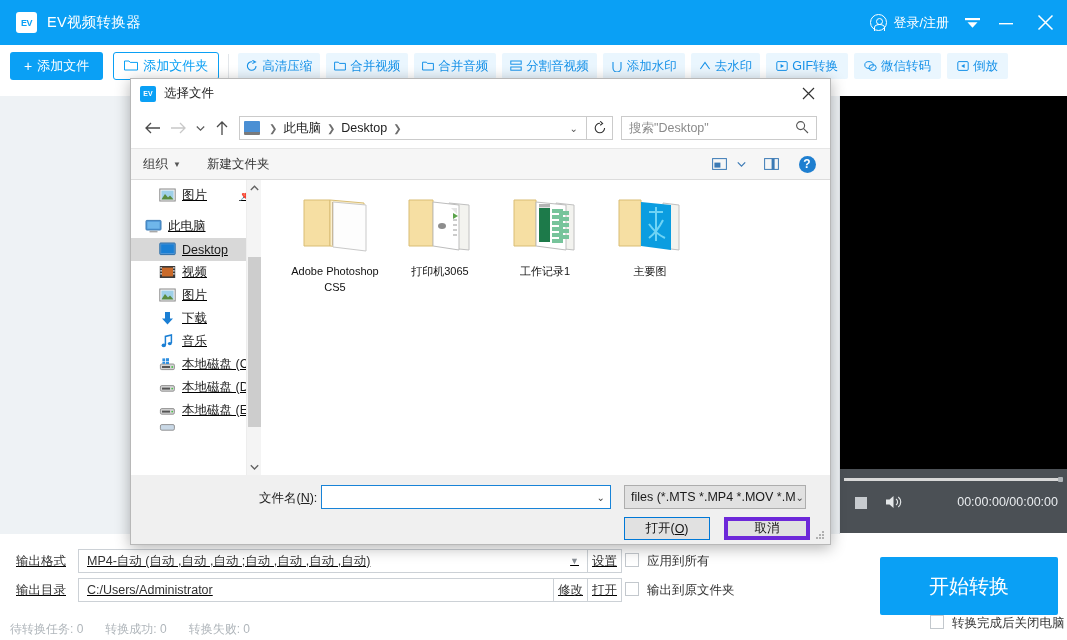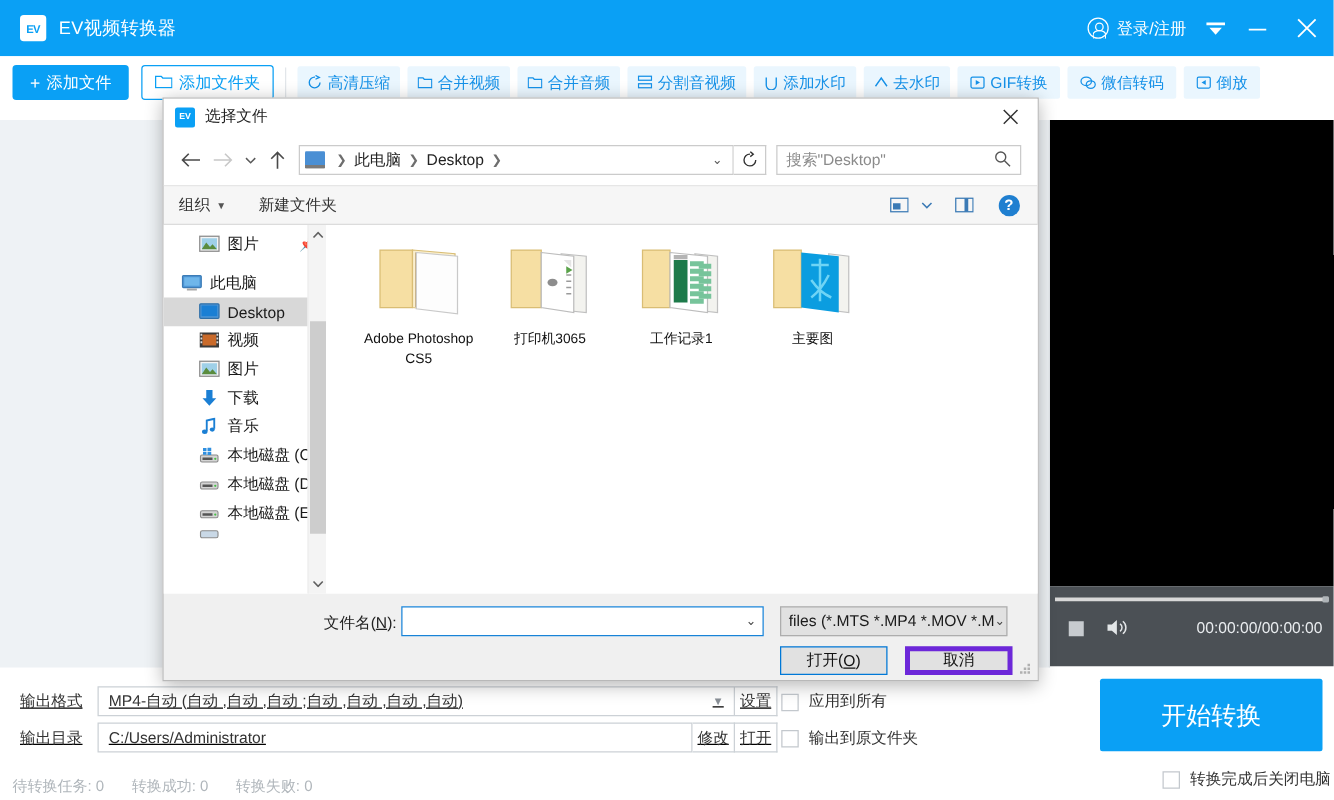--- a/index.html
+++ b/index.html
@@ -111,27 +111,27 @@
   .combo {
     height: 24px; border: 1px solid #ccd1d6; background: #fff; display: flex;
     align-items: center; font-size: 12.5px; color: #333; padding: 0 8px; position: relative;
   }
   .combo .caret { margin-left: auto; color: #8a9097; font-size: 9px; }
   .sidebtn {
     height: 24px; border: 1px solid #ccd1d6; border-left: none; background: #fff;
     display: flex; align-items: center; justify-content: center; font-size: 12.5px;
     color: #333; width: 34px;
   }
-  .cbx-row { position: absolute; display: flex; align-items: center; font-size: 12.5px; color: #333; font-family: Liberation Mono, monospace; }
+  .cbx-row { position: absolute; display: flex; font-size: 12.5px; color: #333; font-family: Liberation Mono, monospace; }
   .cbx {
     width: 14px; height: 14px; border: 1px solid #c3c8cd; background: #fff;
     margin-right: 8px; flex: none;
   }
   .start-btn {
-    position: absolute; left: 880px; top: 0; width: 178px; height: 58px;
+    position: absolute; left: 880px; top: 14px; width: 178px; height: 58px;
     background: #0aa0f5; color: #fff; font-size: 20px; display: flex;
     align-items: center; justify-content: center; border-radius: 2px;
   }
   .statusline {
     position: absolute; left: 10px; top: 78px; font-size: 12px; color: #b0b6bb; display: flex; gap: 22px;
   }
 
   
   .dialog {
     position: absolute; left: 130px; top: 78px; width: 701px; height: 467px;
@@ -194,21 +194,21 @@
   }
   .help-circ {
     width: 17px; height: 17px; border-radius: 50%; background: #1f7fd0; color: #fff;
     font-size: 12px; font-weight: bold; display: flex; align-items: center; justify-content: center;
   }
   .dlg-content {
     position: absolute; left: 0; top: 101px; width: 699px; height: 295px; background: #fff;
     display: flex;
   }
   .navpane {
-    width: 130px; height: 295px; background: #fff; position: relative; overflow: hidden;
+    width: 130px; height: 295px; background: #fff; position: relative; overflow: hidden; text-decoration: underline;
   }
   .np-item {
     height: 23px; display: flex; align-items: center; font-size: 12.5px; color: #1a1a1a;
     position: relative; padding-left: 18px;
   }
   .np-item.indent { padding-left: 28px; }
   .np-item.root { padding-left: 14px; }
   .np-item.sel { background: #d8d8d8; }
   .np-ic { width: 17px; height: 16px; margin-right: 6px; flex: none; position: relative; }
   .pin {

